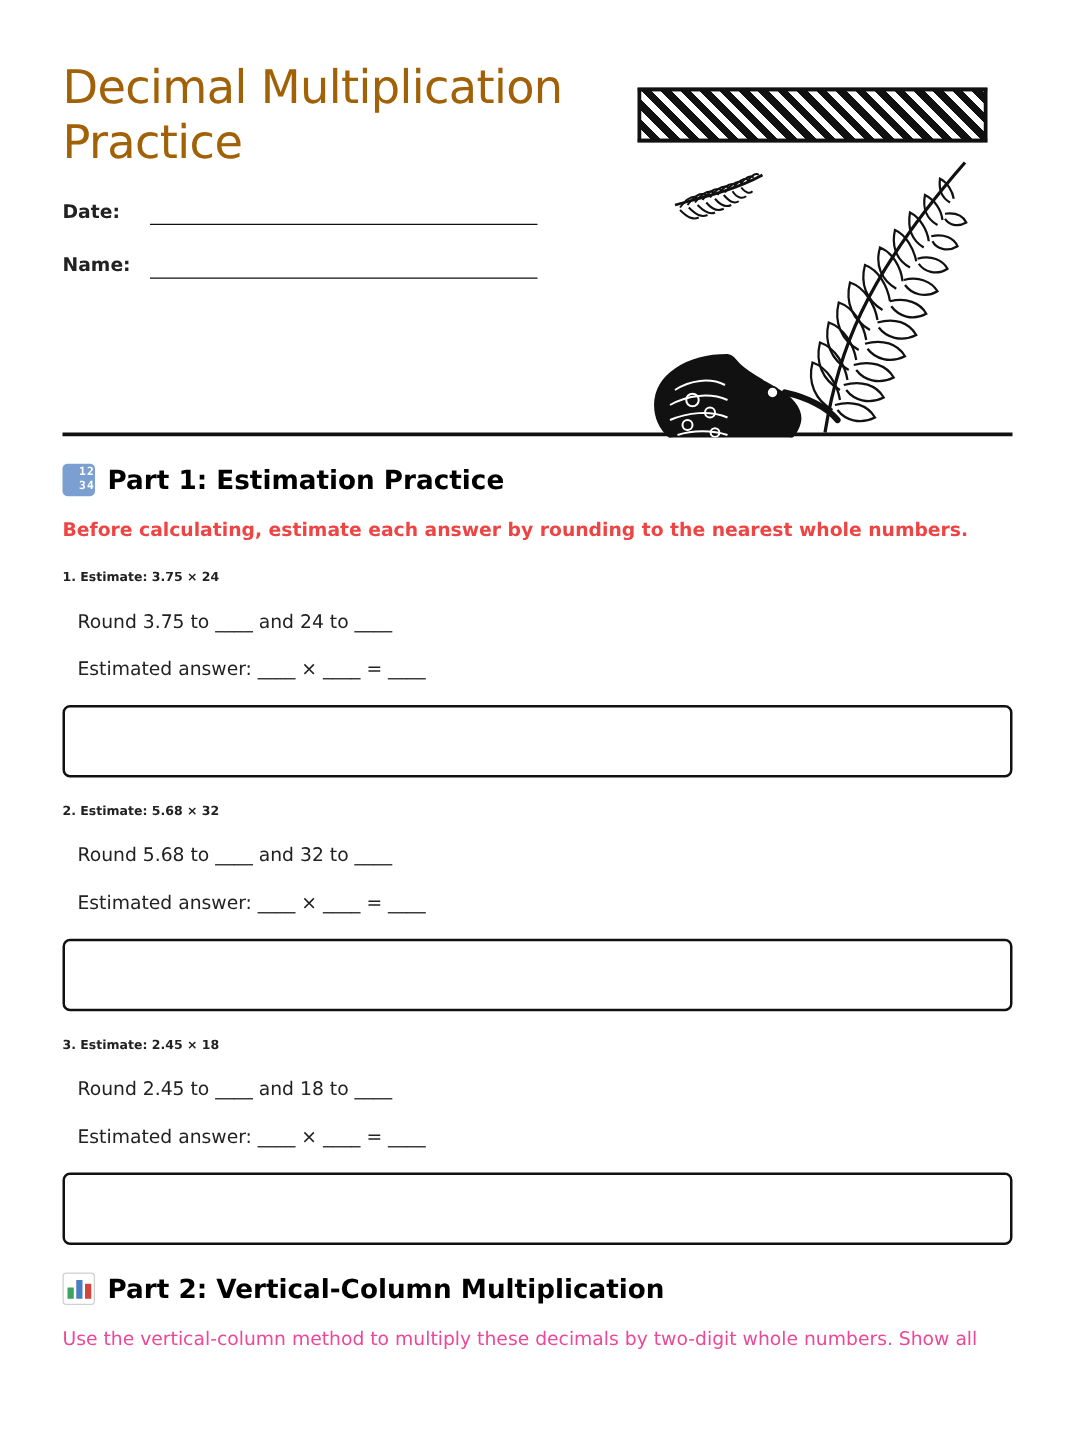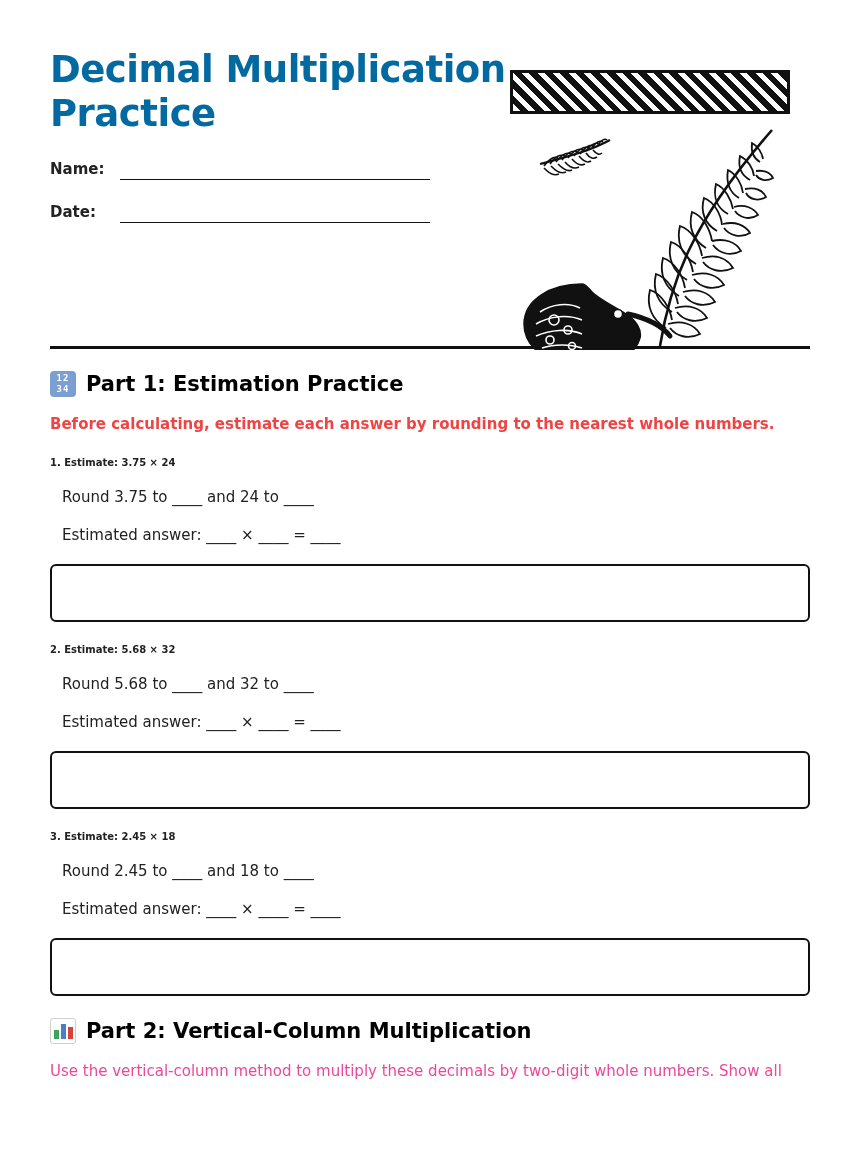--- a/index.html
+++ b/index.html
@@ -22,24 +22,24 @@
     padding: 40px 50px 0 50px;
   }
 
   
   .header {
     position: relative;
     min-height: 290px;
   }
   .title {
     font-size: 37px;
-    font-weight: 700;
+    font-weight: 400;
     line-height: 1.2;
     letter-spacing: -0.5px;
-    color: #0369a1;
+    color: #a16207;
     margin: 8px 0 0 0;
     width: 470px;
   }
   .field-row {
     display: flex;
     align-items: flex-end;
     margin-top: 22px;
     width: 380px;
   }
   .field-label {
@@ -115,21 +115,21 @@
   .section-title {
     font-size: 21px;
     font-weight: 700;
     color: #000000;
   }
   .emoji-icon {
     display: inline-block;
     width: 26px;
     height: 26px;
     line-height: 26px;
-    text-align: center;
+    text-align: right;
     font-size: 20px;
     flex: 0 0 auto;
   }
   .icon-1234 {
     background: #7c9fd1;
     border-radius: 4px;
     color: #ffffff;
     font-family: "DejaVu Sans Mono", "Liberation Mono", monospace;
     font-size: 9px;
     font-weight: 700;
@@ -188,26 +188,26 @@
 </head>
 <body>
 
 <div class="page">
 
   <div class="header">
 
     <h1 class="title">Decimal Multiplication Practice</h1>
 
     <div class="field-row">
-      <span class="field-label">Name:</span>
+      <span class="field-label">Date:</span>
       <span class="field-line"></span>
     </div>
 
     <div class="field-row">
-      <span class="field-label">Date:</span>
+      <span class="field-label">Name:</span>
       <span class="field-line"></span>
     </div>
 
     <div class="art">
       <div class="art-band">
         <div class="band-inner"></div>
         <div class="band-rule-top"></div>
         <div class="band-rule-bot"></div>
       </div>
 

